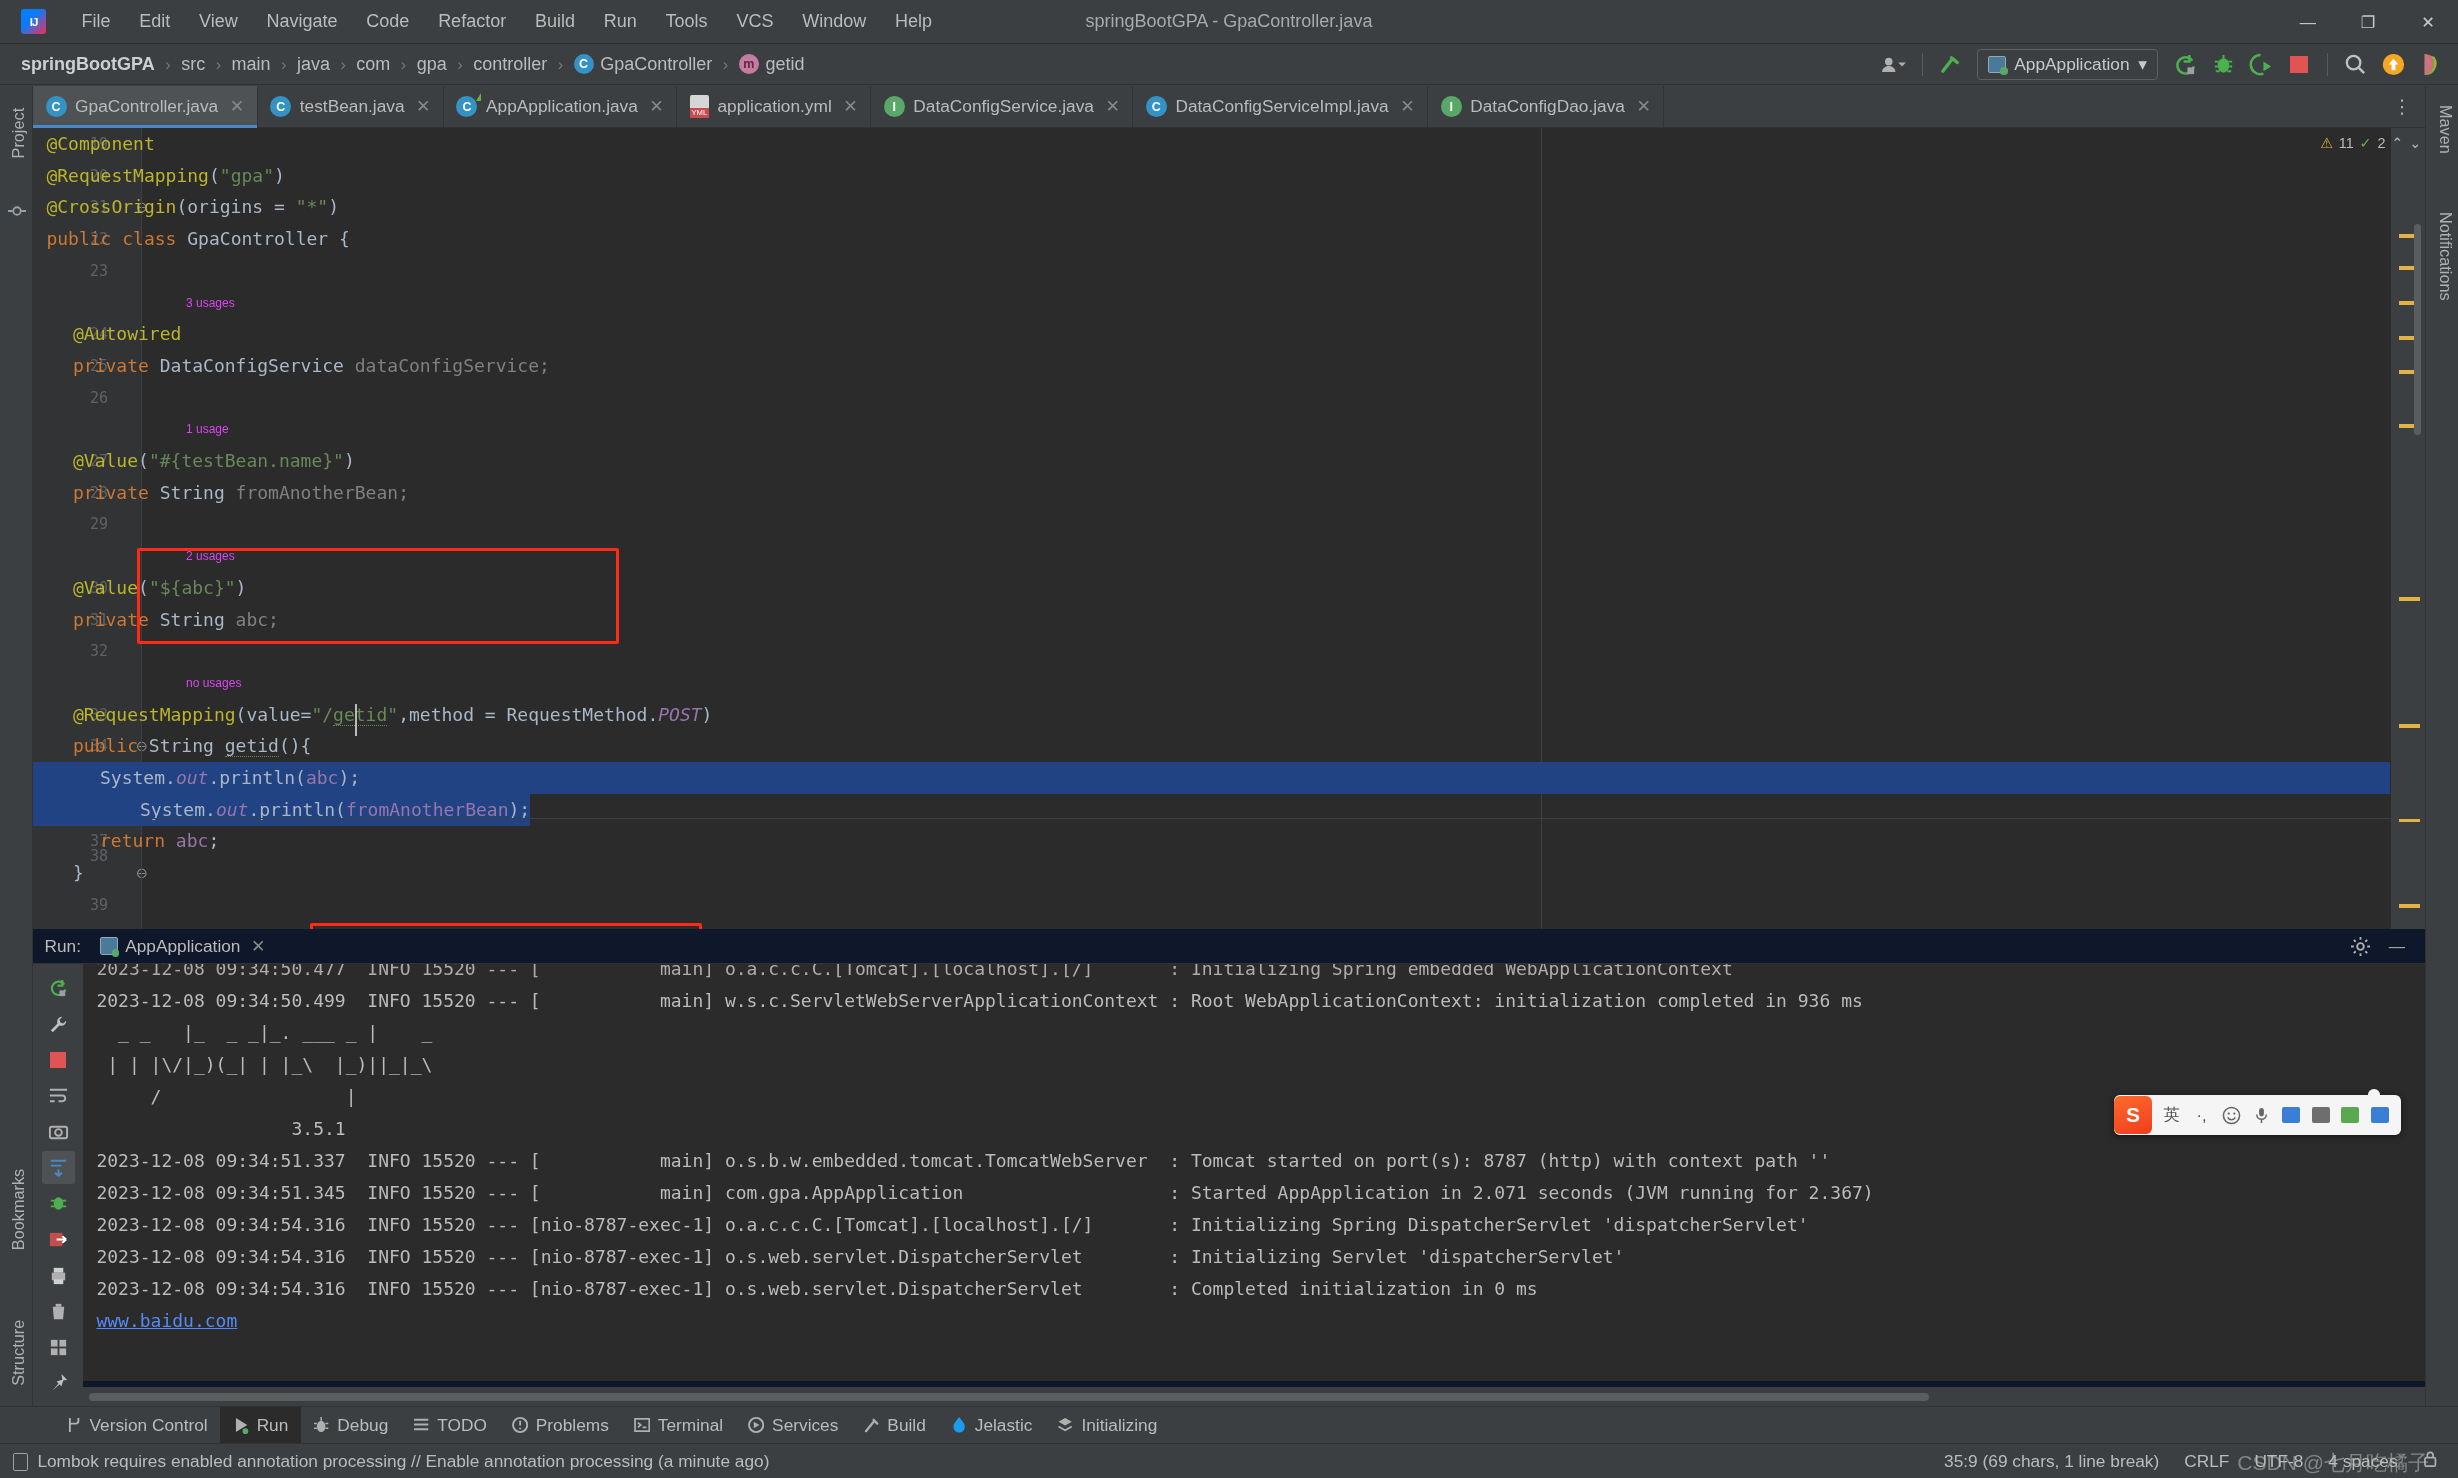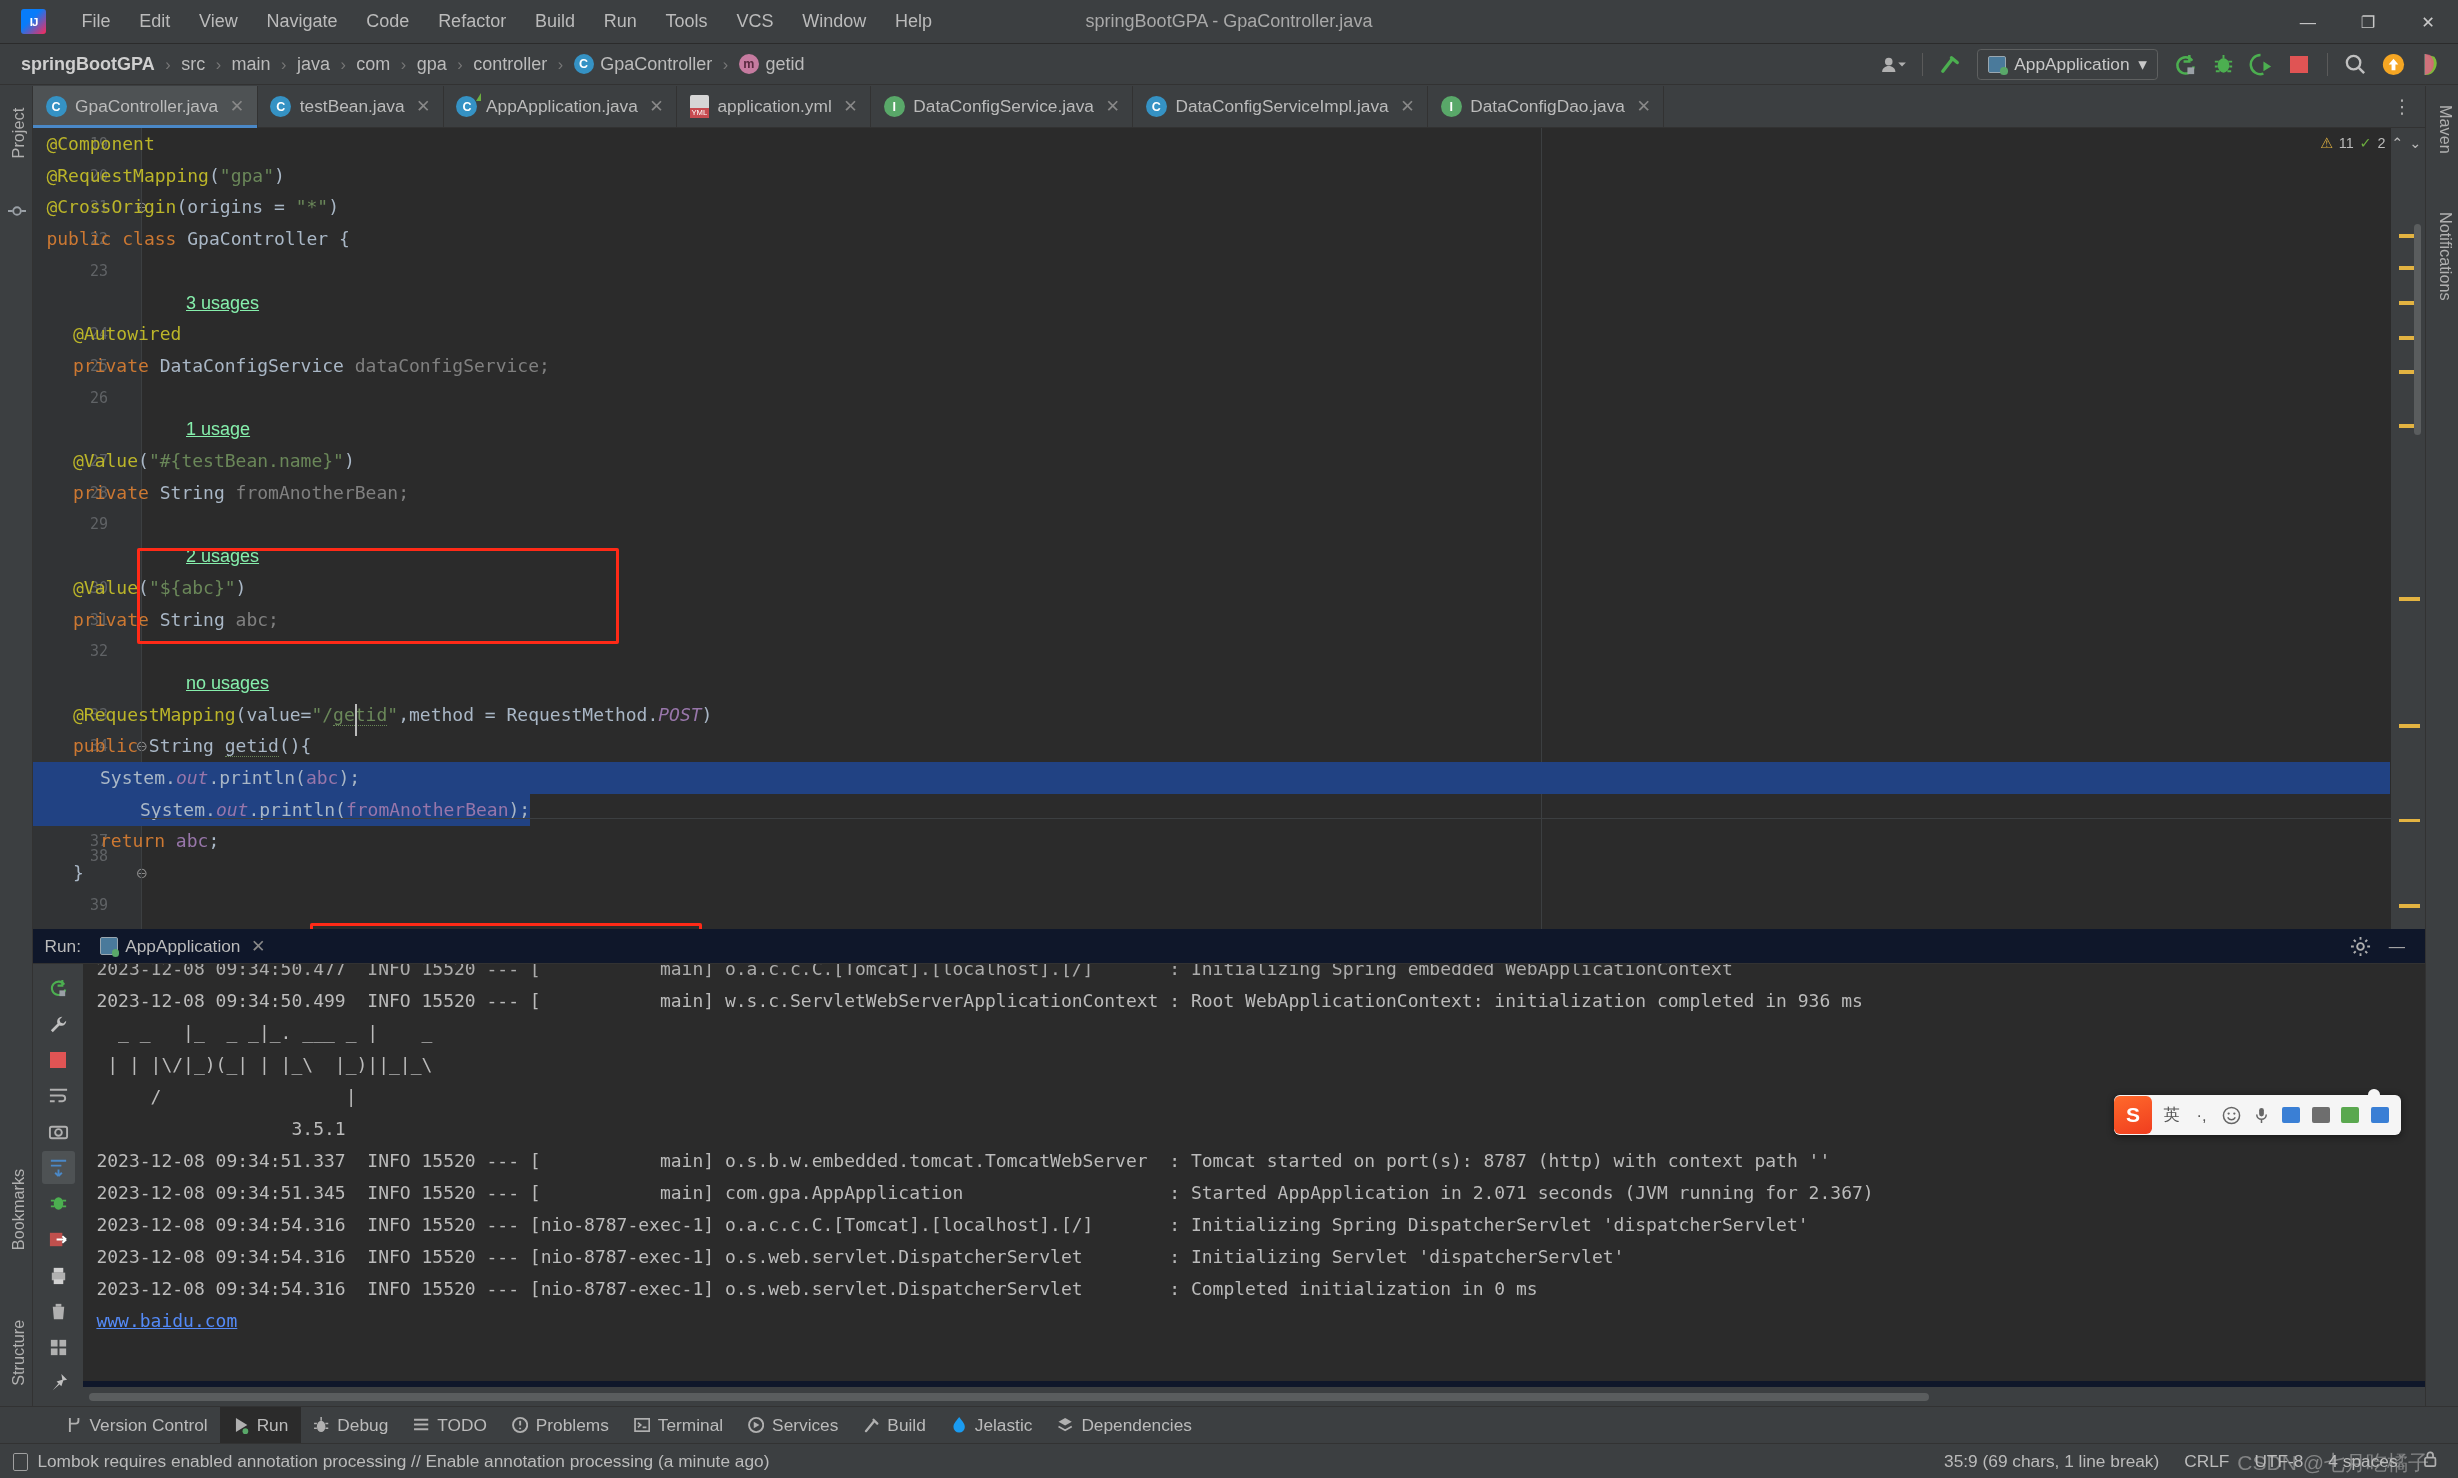--- a/index.html
+++ b/index.html
@@ -179,24 +179,23 @@
     position: relative; height: 32px; line-height: 32px;
     font-family: "DejaVu Sans Mono", monospace; font-size: 18px;
     white-space: pre; color: #a9b7c6;
   }
   .lineno {
     position: absolute; left: 0; width: 75px; text-align: right;
     color: #606366; font-family: "DejaVu Sans Mono", monospace;
     font-size: 15px; height: 32px; line-height: 32px;
   }
   .usage {
-    height: 32px; line-height: 32px; color: #86efac;
-    font-family: "Liberation Sans", sans-serif; font-size: 18px;
+    height: 32px; line-height: 32px; color: #d946ef;
+    font-family: "Liberation Sans", sans-serif; font-size: 12px;
     padding-left: 45px;
-    text-decoration: underline;
   }
   .hl-line { background: #214283; }
   .sel { background: #214283; }
   .kw { color: #cc7832; }
   .ann { color: #bbb529; }
   .str { color: #6a8759; }
   .cls { color: #a9b7c6; }
   .fld { color: #9876aa; }
   .stat { color: #9876aa; font-style: italic; }
   .gray { color: #808080; }
@@ -811,21 +810,21 @@
       <svg width="16.3" height="18" viewBox="0 0 17 19">
           <path d="M8.5 1c4 5 6 7.5 6 10.5a6 6 0 0 1-12 0C2.5 8.5 4.5 6 8.5 1z" fill="#1a9bf0"></path>
         </svg>
       <span>Jelastic</span>
     </div>
     <div class="btab">
       <svg width="16.3" height="18" viewBox="0 0 17 19">
           <path d="M8.5 2l7 4-7 4-7-4z" fill="#b0b0b0"></path>
           <path d="M1.5 11l7 4 7-4" stroke="#b0b0b0" stroke-width="1.8" fill="none"></path>
         </svg>
-      <span>Dependencies</span>
+      <span>Initializing</span>
     </div>
   </div>
 
   <div class="statusbar">
     <div class="status-left">
       <span class="doc-icon"></span>
       <span>Lombok requires enabled annotation processing // Enable annotation processing (a minute ago)</span>
     </div>
     <div class="status-right">
       <span>35:9 (69 chars, 1 line break)</span>

